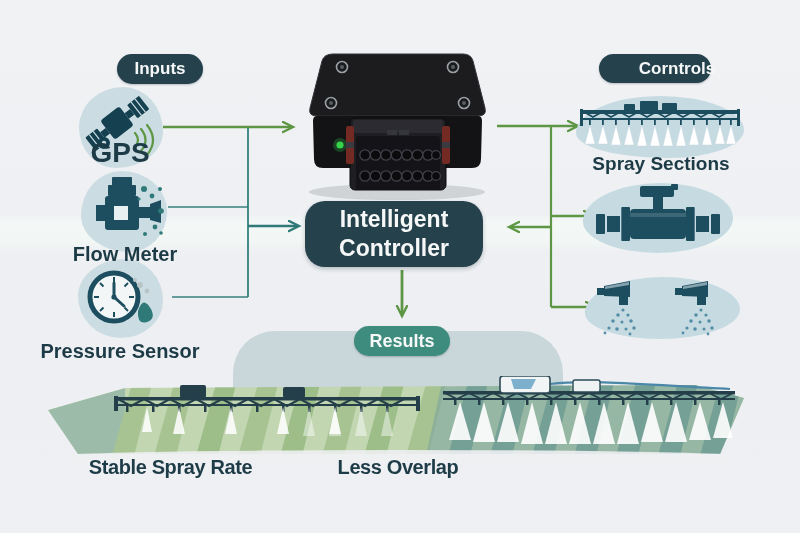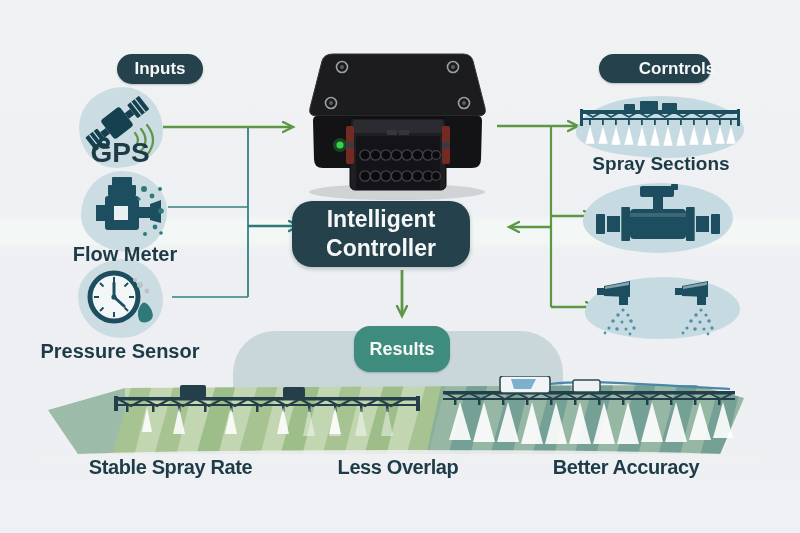--- a/index.html
+++ b/index.html
@@ -8,40 +8,40 @@
   .stage { position:absolute; left:0; top:0; width:800px; height:533px; background:linear-gradient(180deg,#f0f2f4 0%,#edeff2 60%,#eef0f3 100%); }
 
   .band { position:absolute; left:0; top:213px; width:800px; height:38px;
     background:linear-gradient(180deg, rgba(246,250,248,0) 0%, rgba(244,249,246,0.85) 25%, rgba(243,248,245,0.85) 75%, rgba(246,250,248,0) 100%); }
 
   .pill { position:absolute; display:flex; align-items:center; justify-content:center;
     background:#25414c; color:#f6f8f8; font-weight:bold; border-radius:16px;
     box-shadow:0 1px 2px rgba(20,40,50,.25); }
   .pill-inputs   { left:117px; top:54px; width:86px;  height:30px; font-size:17px; }
   .pill-controls { left:599px; top:54px; width:112px; height:29px; font-size:17px;padding-left:44px; }
-  .pill-results  { left:354px; top:326px; width:96px; height:46px; font-size:18px; background:#3e8c7d; z-index:6;text-align:center; }
+  .pill-results  { left:354px; top:326px; width:96px; height:30px; font-size:18px; background:#3e8c7d; z-index:6;text-align:center; }
 
   .blob { position:absolute; background:#cbdce3; z-index:4; }
   .blob svg { position:absolute; left:0; top:0; }
   .blob-gps      { left:79px;  top:87px;  width:84px;  height:81px; border-radius:53% 47% 56% 44% / 50% 55% 45% 50%; }
   .blob-flow     { left:81px;  top:171px; width:86px;  height:81px; border-radius:47% 53% 44% 56% / 55% 50% 50% 45%; }
   .blob-pressure { left:78px;  top:259px; width:85px;  height:79px; border-radius:55% 45% 50% 50% / 47% 53% 47% 53%; }
   .blob-spray  { left:576px; top:96px;  width:168px; height:62px; border-radius:50% 50% 45% 55% / 60% 55% 45% 40%; background:#c6dae2; }
   .blob-valve  { left:583px; top:183px; width:150px; height:70px; border-radius:52% 48% 50% 50% / 55% 50% 50% 45%; background:#c6dae2; }
   .blob-nozzle { left:585px; top:277px; width:155px; height:62px; border-radius:50% 50% 52% 48% / 58% 52% 48% 42%; background:#c6dae2; }
 
   .node-label { position:absolute; color:#1d3b46; font-weight:bold; text-align:center; z-index:5; }
   .label-gps      { left:60px;  top:137px; width:120px; font-size:28px; }
   .label-flow     { left:45px;  top:243px; width:160px; font-size:20px; }
   .label-pressure { left:18px;  top:340px; width:204px; font-size:20px; }
   .label-spray    { left:578px; top:153px; width:166px; font-size:19px; }
   .label-valve    { left:600px; top:245px; width:140px; font-size:20px; }
   .label-nozzle   { left:594px; top:340px; width:162px; font-size:20px; }
 
-  .controller-box { position:absolute; left:292px; top:201px; width:178px; height:66px;
+  .controller-box { position:absolute; left:305px; top:201px; width:178px; height:66px;
     background:#25414c; border-radius:20px; display:flex; align-items:center; justify-content:center;
     color:#f6f8f8; font-size:23px; font-weight:bold; text-align:center; line-height:1.25;
     padding:0 20px; z-index:5; box-shadow:0 2px 4px rgba(20,40,50,.25); }
 
   .results-panel { position:absolute; left:233px; top:331px; width:330px; height:116px;
     background:#c9d6da; border-radius:42px 42px 16px 16px; z-index:1; }
 
   .device { position:absolute; left:295px; top:42px; width:205px; height:162px; z-index:4; }
   .wires  { position:absolute; left:0; top:0; width:800px; height:533px; z-index:3; }
   .field  { position:absolute; left:30px; top:376px; width:740px; height:86px; z-index:2; }
@@ -418,15 +418,14 @@
           <circle cx="49" cy="51" r="1.7"></circle>
             <circle cx="20" cy="56" r="1.4"></circle>
             <circle cx="45" cy="57" r="1.4"></circle>
         </g>
       </g>
     </svg>
   </div>
 
   <div class="result-label label-r1">Stable Spray Rate</div>
   <div class="result-label label-r2">Less Overlap</div>
-  <div class="result-label label-r3">Better Accuracy</div>
 
 </div>
 
 </body></html>

